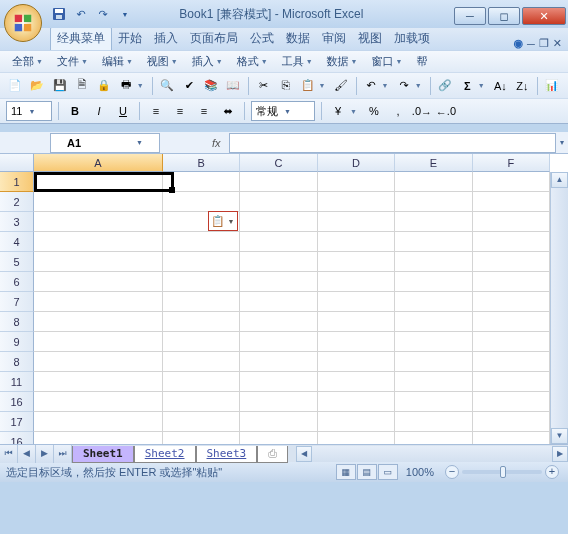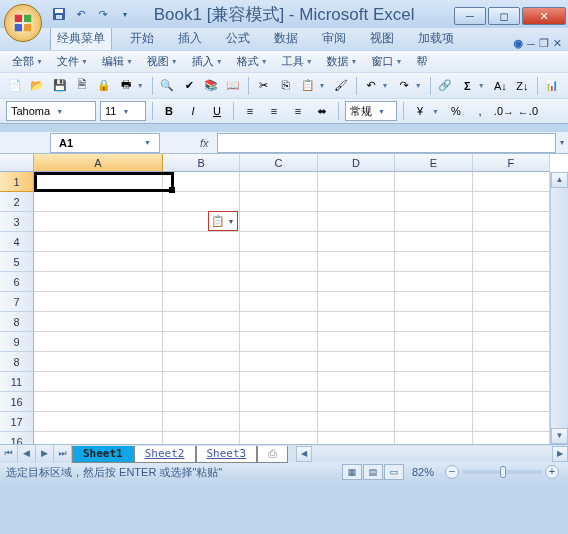--- a/index.html
+++ b/index.html
@@ -4,28 +4,28 @@
 <style>
 * { margin:0; padding:0; box-sizing:border-box; font-family:Tahoma,Arial,sans-serif; font-size:11px; }
 body { width:568px; height:534px; background:#bdd5ed; overflow:hidden; }
 
 
 .titlebar { height:28px; background:linear-gradient(#d7e6f7,#bcd4ee); display:flex; align-items:center; padding-left:48px; position:relative; }
 .office-btn { position:absolute; left:4px; top:4px; width:38px; height:38px; border-radius:50%; background:radial-gradient(#fff,#f5d999 40%,#e8a43a); border:1px solid #9a7320; z-index:10; display:flex; align-items:center; justify-content:center; }
 .office-btn svg { width:22px; height:22px; }
 .qat { display:flex; align-items:center; gap:4px; margin-left:2px; }
 .qat-item { width:18px; height:18px; display:flex; align-items:center; justify-content:center; color:#2a5a9a; cursor:pointer; }
-.title-text { margin-left:auto; margin-right:auto; color:#3a5d87; font-size:17px; }
+.title-text { margin-left:auto; margin-right:auto; color:#3a5d87; font-size:12px; }
 .win-controls { display:flex; margin-left:auto; }
 .win-btn { width:32px; height:18px; margin:4px 2px 0 0; border:1px solid #627da0; border-radius:2px; display:flex; align-items:center; justify-content:center; }
 .win-min, .win-max { background:linear-gradient(#eaf3fc,#bcd4ee); color:#2f4f74; }
 .win-close { background:linear-gradient(#e98a7a,#c83a22); color:#fff; width:44px; }
 
 
-.tabs { height:22px; background:linear-gradient(#dfeaf7,#c9dcf2); display:flex; align-items:flex-end; padding-left:50px; gap:12px; }
+.tabs { height:22px; background:linear-gradient(#dfeaf7,#c9dcf2); display:flex; align-items:flex-end; padding-left:50px; gap:0; }
 .tab { padding:3px 6px; color:#3a5a87; cursor:pointer; white-space:nowrap; font-size:12px; }
 .tab.active { background:#eaf3fc; border:1px solid #9cb8d8; border-bottom:none; border-radius:3px 3px 0 0; }
 .tab-icons { margin-left:auto; display:flex; gap:4px; padding-right:6px; align-items:center; color:#3a5a87; }
 .tab-icons span { cursor:pointer; }
 
 
 .menubar { height:22px; background:linear-gradient(#f4f8fd,#e1ebf7); display:flex; align-items:center; padding:0 6px; gap:2px; border-top:1px solid #c3d6ec; }
 .menu-item { padding:2px 6px; color:#2a4a78; cursor:pointer; display:flex; align-items:center; gap:2px; font-size:12px; }
 .menu-arrow { font-size:7px; color:#5678a3; }
 
@@ -35,22 +35,22 @@
 .tb-sep { width:1px; height:18px; background:#a9c0db; margin:0 2px; }
 .tb-arrow { font-size:7px; color:#5a7aa5; margin-left:-2px; padding-right:3px; }
 
 
 .formatbar { height:26px; background:linear-gradient(#f0f5fc,#dee9f6); display:flex; align-items:center; padding:0 6px; gap:4px; border-top:1px solid #cddcee; border-bottom:1px solid #9cb4d2; }
 .combo { height:20px; background:#fff; border:1px solid #8fa9c8; display:flex; align-items:center; padding:0 4px; gap:6px; }
 .combo-arrow { font-size:7px; color:#4a6a98; }
 
 
 .formula-row { height:22px; background:#eaf1fa; display:flex; align-items:center; border-bottom:1px solid #a7bedb; margin-top:8px; }
-.namebox { width:110px; height:20px; background:#fff; border:1px solid #9cb4d2; margin-left:50px; padding:0 8px; display:flex; align-items:center; justify-content:space-between; font-weight:bold; }
-.fx-label { font-style:italic; color:#555; margin:0 8px 0 40px; }
+.namebox { width:110px; height:20px; background:#fff; border:1px solid #9cb4d2; margin-left:50px; padding:0 16px; display:flex; align-items:center; justify-content:space-between; font-weight:bold; }
+.fx-label { font-style:italic; color:#555; margin:0 8px 0 52px; }
 .formula-input { flex:1; height:20px; background:#fff; border:1px solid #9cb4d2; padding:0 6px; display:flex; align-items:center; color:#bbb; }
 
 
 .grid-area { position:relative; height:308px; background:#fff; }
 .select-all { position:absolute; left:0; top:0; width:34px; height:18px; background:linear-gradient(#f4f8fd,#dfe9f5); border-right:1px solid #9db5d3; border-bottom:1px solid #9db5d3; cursor:pointer; }
 .col-headers { position:absolute; left:34px; top:0; right:18px; height:18px; display:flex; }
 .col-h { width:84px; height:18px; background:linear-gradient(#f4f8fd,#dfe9f5); border-right:1px solid #c3d4e8; border-bottom:1px solid #9db5d3; text-align:center; line-height:18px; color:#335; cursor:pointer; }
 .col-h.sel { background:linear-gradient(#fde8b8,#f7c873); border-right-color:#d89830; }
 .row-headers { position:absolute; left:0; top:18px; width:34px; }
 .row-h { width:34px; height:20px; background:linear-gradient(90deg,#f4f8fd,#dfe9f5); border-right:1px solid #9db5d3; border-bottom:1px solid #c3d4e8; text-align:center; line-height:20px; color:#335; cursor:pointer; }
@@ -64,21 +64,21 @@
 .active-cell::after { content:''; position:absolute; right:-4px; bottom:-4px; width:6px; height:6px; background:#000; }
 .paste-tag { position:absolute; left:174px; top:39px; width:30px; height:20px; border:1px solid #c0392b; background:#fff; display:flex; align-items:center; justify-content:center; gap:2px; cursor:pointer; }
 .vscroll { position:absolute; right:0; top:18px; width:18px; bottom:18px; background:linear-gradient(90deg,#e5edf8,#d3e0f0); border-left:1px solid #b4c8e0; }
 .vscroll-btn { height:16px; background:linear-gradient(#f2f7fd,#d8e5f3); border:1px solid #acc3dd; text-align:center; font-size:8px; line-height:14px; color:#4a6a98; cursor:pointer; }
 
 
 .sheet-row { position:absolute; left:0; right:0; bottom:0; height:18px; background:#d8e3f0; display:flex; align-items:center; border-top:1px solid #a7bedb; }
 .sheet-nav { display:flex; }
 .sheet-nav-btn { width:18px; height:18px; background:linear-gradient(#eaf1fa,#d3e0f0); border-right:1px solid #b4c8e0; text-align:center; line-height:16px; font-size:9px; color:#4a6a98; cursor:pointer; }
 .sheet-tab { height:17px; padding:0 10px; background:#fff; border:1px solid #888; border-top:none; margin-top:1px; line-height:16px; color:#4455aa; font-family:monospace; text-decoration:underline; cursor:pointer; }
-.sheet-tab.active { background:#0ea5e9; font-weight:bold; color:#222; text-decoration:none; }
+.sheet-tab.active { background:#c4b5fd; font-weight:bold; color:#222; text-decoration:none; }
 .hscroll { flex:1; height:16px; background:linear-gradient(#e5edf8,#d3e0f0); margin:1px 0 0 8px; display:flex; }
 .hscroll-btn { width:16px; background:linear-gradient(#f2f7fd,#d8e5f3); border:1px solid #acc3dd; text-align:center; font-size:8px; line-height:14px; color:#4a6a98; cursor:pointer; }
 
 
 .statusbar { height:20px; background:linear-gradient(#dde9f7,#c3d6ec); display:flex; align-items:center; padding:0 6px; color:#3a5a87; font-size:11px; }
 .view-btns { margin-left:auto; display:flex; gap:1px; }
 .view-btn { width:20px; height:16px; border:1px solid #9cb4d2; background:#e5eef9; cursor:pointer; display:flex; align-items:center; justify-content:center; font-size:9px; }
 .zoom { margin:0 8px; }
 .zoom-slider { width:80px; height:4px; background:#bcd0e8; position:relative; border-radius:2px; }
 .zoom-thumb { position:absolute; left:38px; top:-4px; width:6px; height:12px; background:#eaf3fc; border:1px solid #7a98ba; border-radius:2px; }
@@ -115,20 +115,21 @@
     <div class="win-btn win-min">─</div>
     <div class="win-btn win-max">◻</div>
     <div class="win-btn win-close">✕</div>
   </div>
 </div>
 
 <div class="tabs">
   <div class="tab active">经典菜单</div>
   <div class="tab">开始</div>
   <div class="tab">插入</div>
+  <div class="tab">页面布局</div>
   <div class="tab">公式</div>
   <div class="tab">数据</div>
   <div class="tab">审阅</div>
   <div class="tab">视图</div>
   <div class="tab">加载项</div>
   <div class="tab-icons">
     <span style="color:#2a66b8;font-weight:bold">◉</span>
     <span>─</span>
     <span>❐</span>
     <span>✕</span>
@@ -205,45 +206,41 @@
   <div class="tb-btn">🔗</div>
   <div class="tb-btn" style="font-weight:bold">Σ</div>
   <span class="tb-arrow">▼</span>
   <div class="tb-btn">A↓</div>
   <div class="tb-btn">Z↓</div>
   <div class="tb-sep"></div>
   <div class="tb-btn">📊</div>
 </div>
 
 <div class="formatbar">
-  <div class="combo" style="width:90px">
-    <span>Tahoma</span>
-      <span class="combo-arrow">▼</span>
-  </div>
   <div class="combo" style="width:46px">
     <span>11</span>
       <span class="combo-arrow">▼</span>
   </div>
   <div class="tb-sep"></div>
   <div class="tb-btn">
       <b>B</b>
     </div>
   <div class="tb-btn">
       <i>I</i>
     </div>
   <div class="tb-btn">
       <u>U</u>
     </div>
   <div class="tb-sep"></div>
   <div class="tb-btn">≡</div>
   <div class="tb-btn">≡</div>
   <div class="tb-btn">≡</div>
   <div class="tb-btn">⬌</div>
   <div class="tb-sep"></div>
-  <div class="combo" style="width:52px">
+  <div class="combo" style="width:64px">
     <span>常规</span>
       <span class="combo-arrow">▼</span>
   </div>
   <div class="tb-sep"></div>
   <div class="tb-btn">¥</div>
   <span class="tb-arrow">▼</span>
   <div class="tb-btn">%</div>
   <div class="tb-btn">,</div>
   <div class="tb-btn">.0→</div>
   <div class="tb-btn">←.0</div>
@@ -432,19 +429,19 @@
   </div>
 </div>
 
 <div class="statusbar">
   <span>选定目标区域，然后按 ENTER 或选择"粘贴"</span>
   <div class="view-btns">
     <div class="view-btn">▦</div>
     <div class="view-btn">▤</div>
     <div class="view-btn">▭</div>
   </div>
-  <span class="zoom">82%</span>
+  <span class="zoom">100%</span>
   <div class="zoom-btn">−</div>
   <div class="zoom-slider">
       <div class="zoom-thumb"></div>
     </div>
   <div class="zoom-btn">+</div>
 </div>
 
 </body></html>

